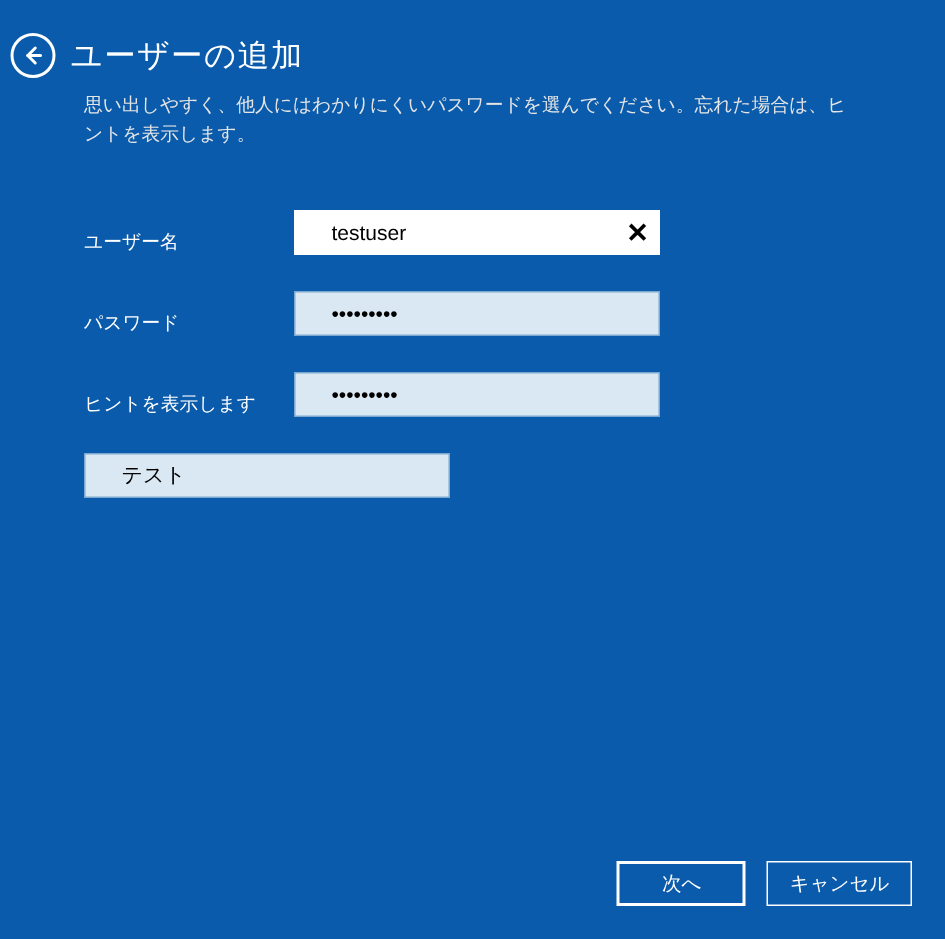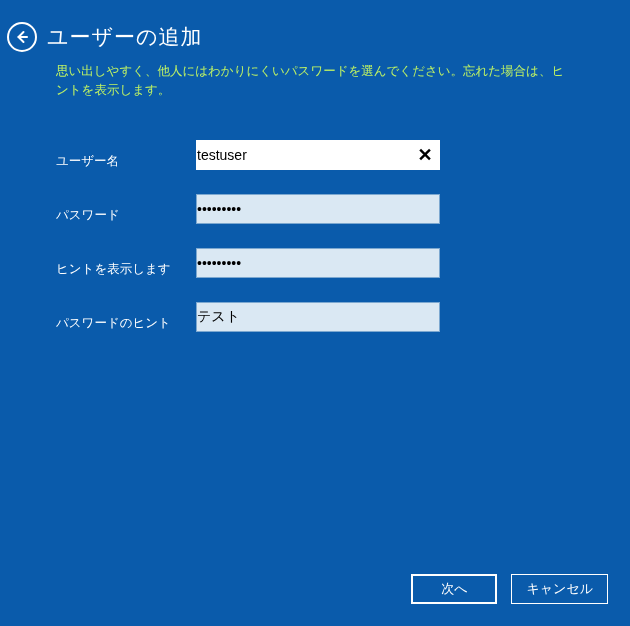--- a/index.html
+++ b/index.html
@@ -33,21 +33,22 @@
   .title {
     font-size: 21px;
     font-weight: 400;
     margin-left: 10px;
     letter-spacing: 1px;
   }
   .desc {
     font-size: 12.5px;
     line-height: 1.5;
     padding: 0 56px 0 56px;
-    color: #bef264;
+    color: #e5e5e5;
+    font-family: Liberation Mono, monospace;
   }
   .form {
     padding: 40px 56px 0 56px;
   }
   .row {
     display: flex;
     align-items: flex-end;
     margin-bottom: 24px;
   }
   .label {
@@ -56,21 +57,21 @@
     flex-shrink: 0;
   }
   .field-wrap {
     position: relative;
     width: 244px;
   }
   .field {
     width: 100%;
     height: 30px;
     border: 1px solid #7ca8d0;
-    padding: 0 0;
+    padding: 0 24px;
     font-size: 14px;
     font-family: inherit;
     outline: none;
   }
   .field-white {
     background: #ffffff;
     color: #000000;
     border: 1px solid #ffffff;
     padding-right: 30px;
   }
@@ -149,21 +150,20 @@
   </div>
 
   <div class="row">
     <div class="label">ヒントを表示します</div>
     <div class="field-wrap">
       <input type="text" class="field field-blue" value="•••••••••" style="">
     </div>
   </div>
 
   <div class="row">
-    <div class="label">パスワードのヒント</div>
     <div class="field-wrap">
       <input type="text" class="field field-blue" value="テスト" style="">
     </div>
   </div>
 
 </div>
 
 <div class="footer">
   <button class="btn btn-primary">次へ</button>
   <button class="btn">キャンセル</button>

